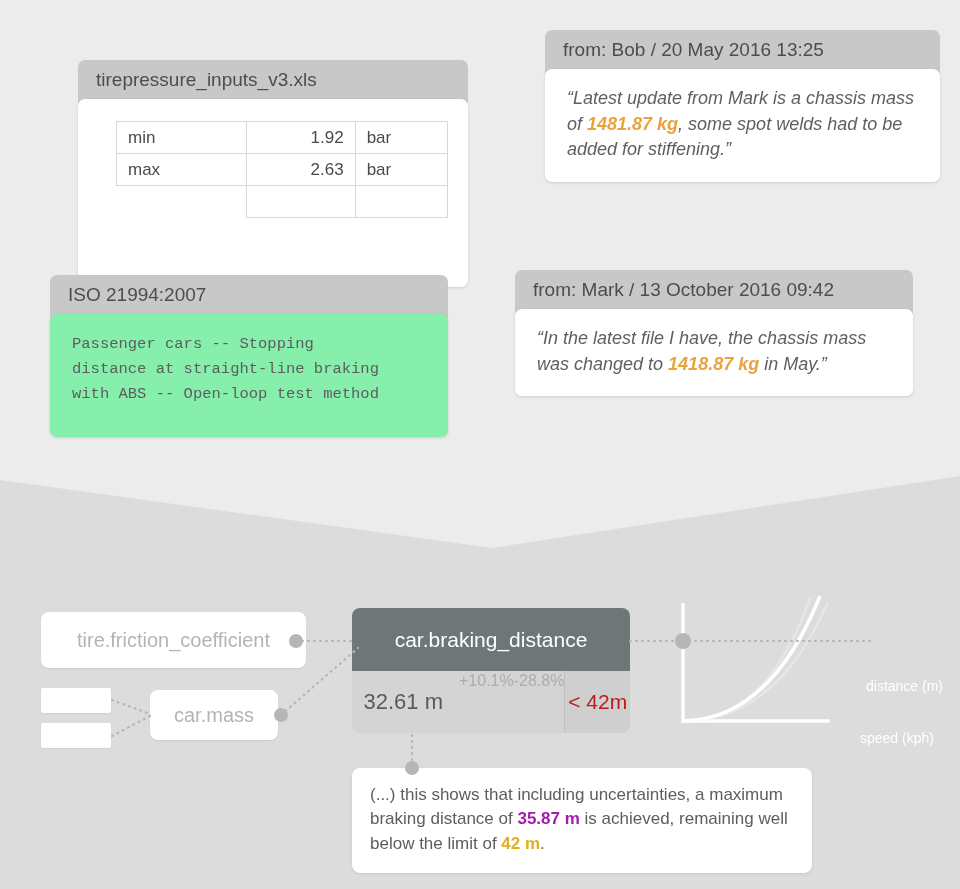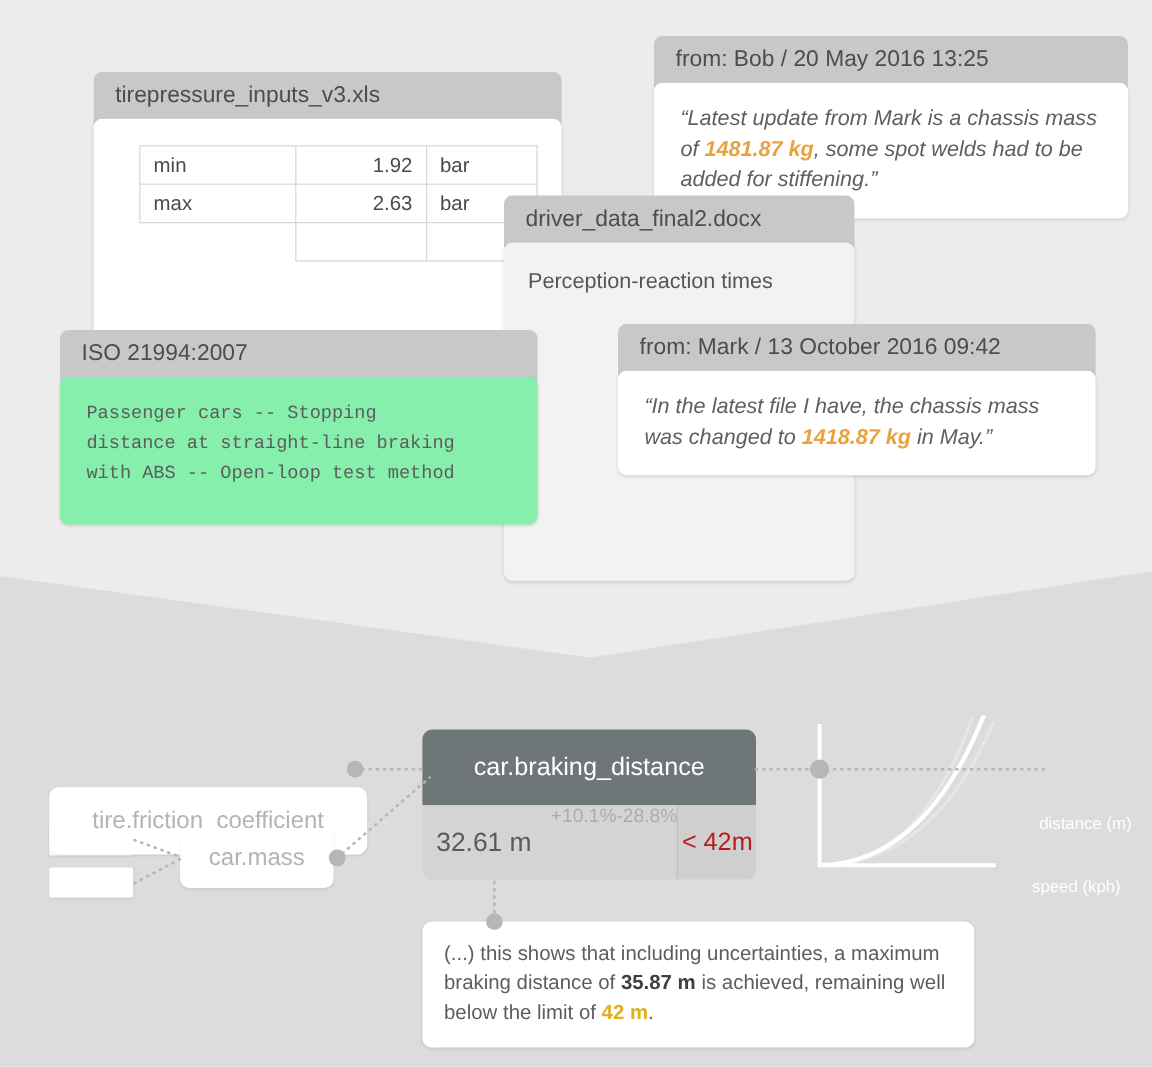--- a/index.html
+++ b/index.html
@@ -85,21 +85,21 @@
   #msg-bob  { left:525px; top:30px; width:415px; z-index:6; }
   #msg-mark { left:495px; top:270px; width:418px; z-index:10; }
 
   
   .node {
     position:absolute; background:#ffffff; border-radius:8px;
     box-shadow:0 1px 2px rgba(0,0,0,0.07);
     display:flex; align-items:center; justify-content:center;
     color:#b4b4b4; font-size:20px;
   }
-  #node-friction { left:41px;  top:612px; width:265px; height:56px;margin-top:44px; }
+  #node-friction { left:41px;  top:612px; width:265px; height:56px; }
   #node-mass     { left:150px; top:690px; width:128px; height:50px; }
   .stub {
     position:absolute; background:#ffffff; border-radius:2px;
     box-shadow:0 1px 2px rgba(0,0,0,0.06);
     width:70px; height:25px;
   }
   #stub-a { left:41px; top:688px; }
   #stub-b { left:41px; top:723px; }
 
   
@@ -129,21 +129,21 @@
   }
 
   
   #note-box {
     position:absolute; left:352px; top:768px; width:460px;
     background:#ffffff; border-radius:8px;
     box-shadow:0 1px 3px rgba(0,0,0,0.10);
     padding:15px 18px 17px 18px;
     font-size:17px; line-height:1.44; color:#5d5d5d;
   }
-  .hl2 { color:#404040; font-weight:bold;margin-top:39px; }
+  .hl2 { color:#a21caf; font-weight:bold;margin-top:39px; }
   .hl3 { color:#e0b021; font-weight:bold; }
 
   
   #chart { position:absolute; left:660px; top:596px; width:290px; height:165px; }
   .axis-label {
     position:absolute; color:#ffffff; font-size:14px; white-space:nowrap;
   }
   #lbl-dist  { left:206px; top:82px; }
   #lbl-speed { left:200px; top:134px; }
 
@@ -200,26 +200,20 @@
     </div>
   </div>
 
   <div class="card msg" id="msg-bob">
     <div class="card-head">from: Bob / 20 May 2016 13:25</div>
     <div class="card-body">
       <div class="msg-text"><span>“Latest update from Mark is a chassis mass of </span><span class="hl">1481.87 kg</span><span>, some spot welds had to be added for stiffening.”</span></div>
     </div>
   </div>
 
-  <div class="card" id="card-docx">
-    <div class="card-head">driver_data_final2.docx</div>
-    <div class="card-body">
-      <div class="doc-line">Perception-reaction times</div>
-    </div>
-  </div>
 
   <div class="card" id="card-iso">
     <div class="card-head">ISO 21994:2007</div>
     <div class="card-body">
       <div class="iso-text">Passenger cars -- Stopping
 distance at straight-line braking
 with ABS -- Open-loop test method</div>
     </div>
   </div>
 

